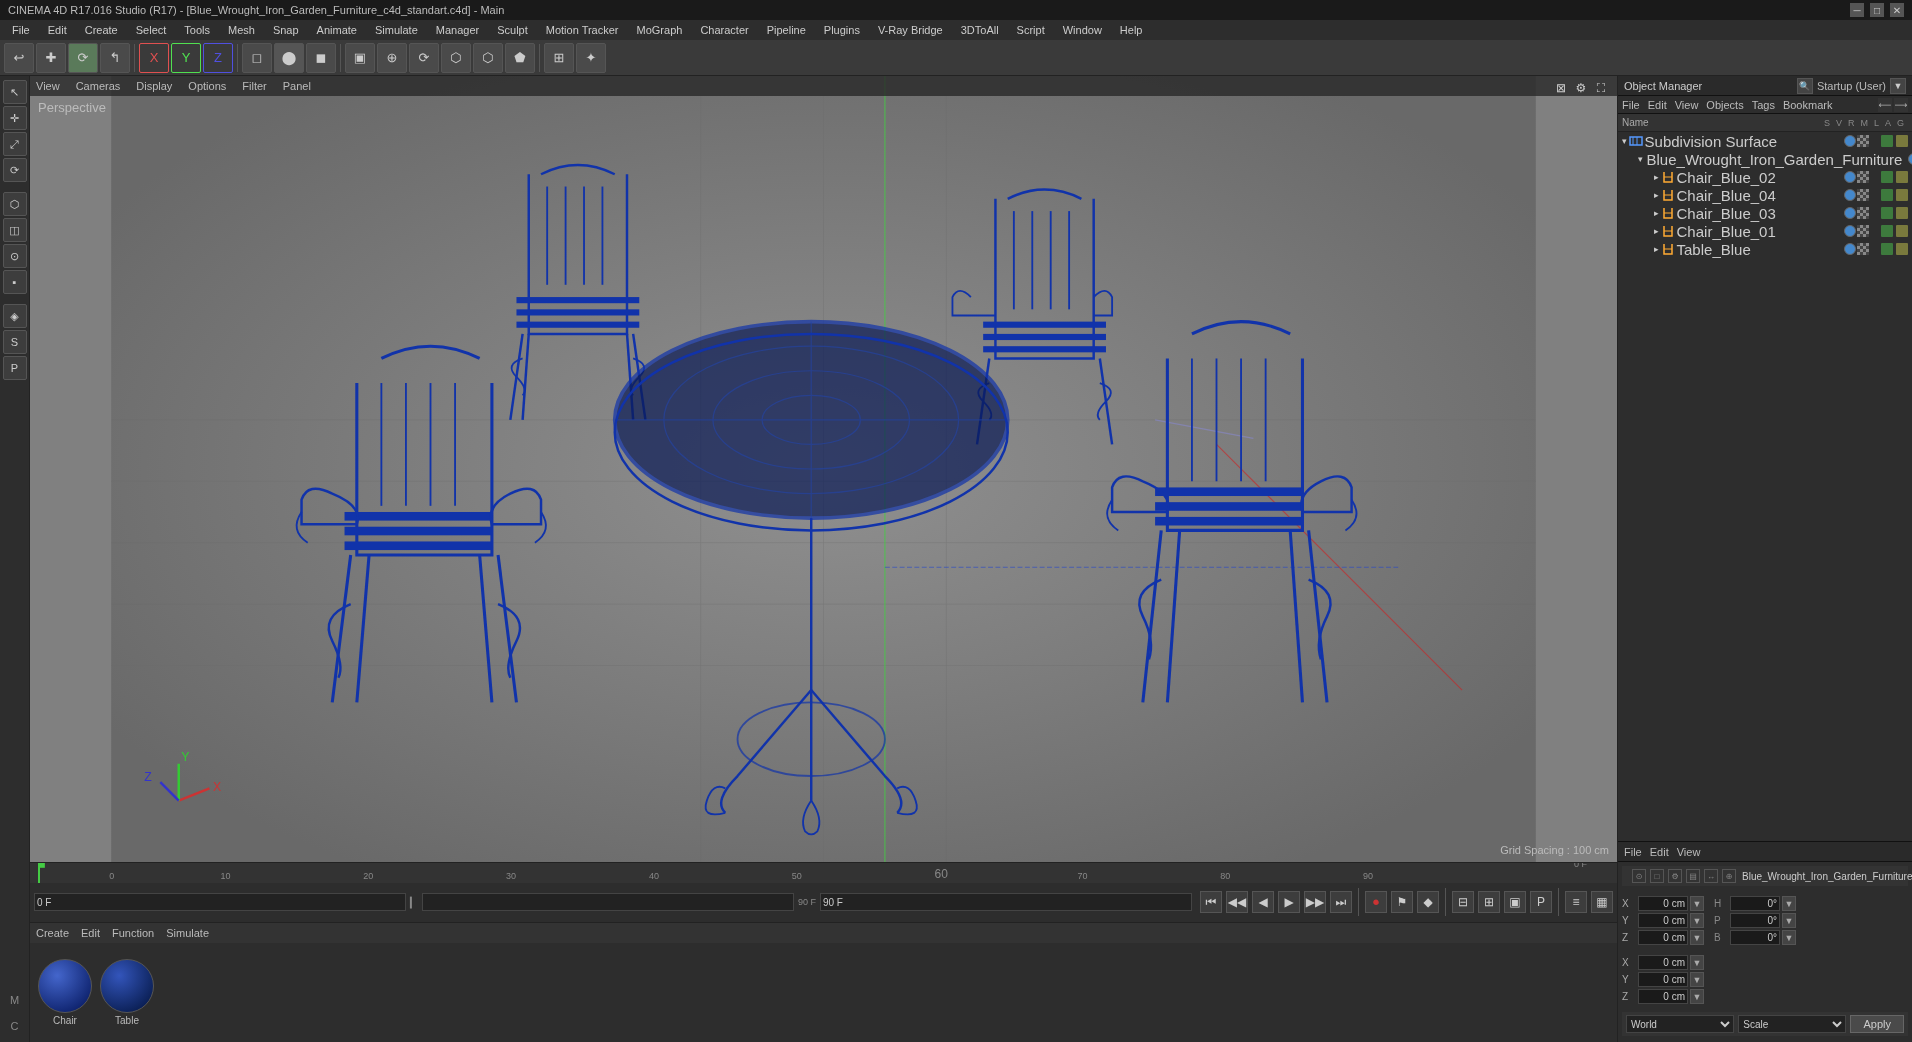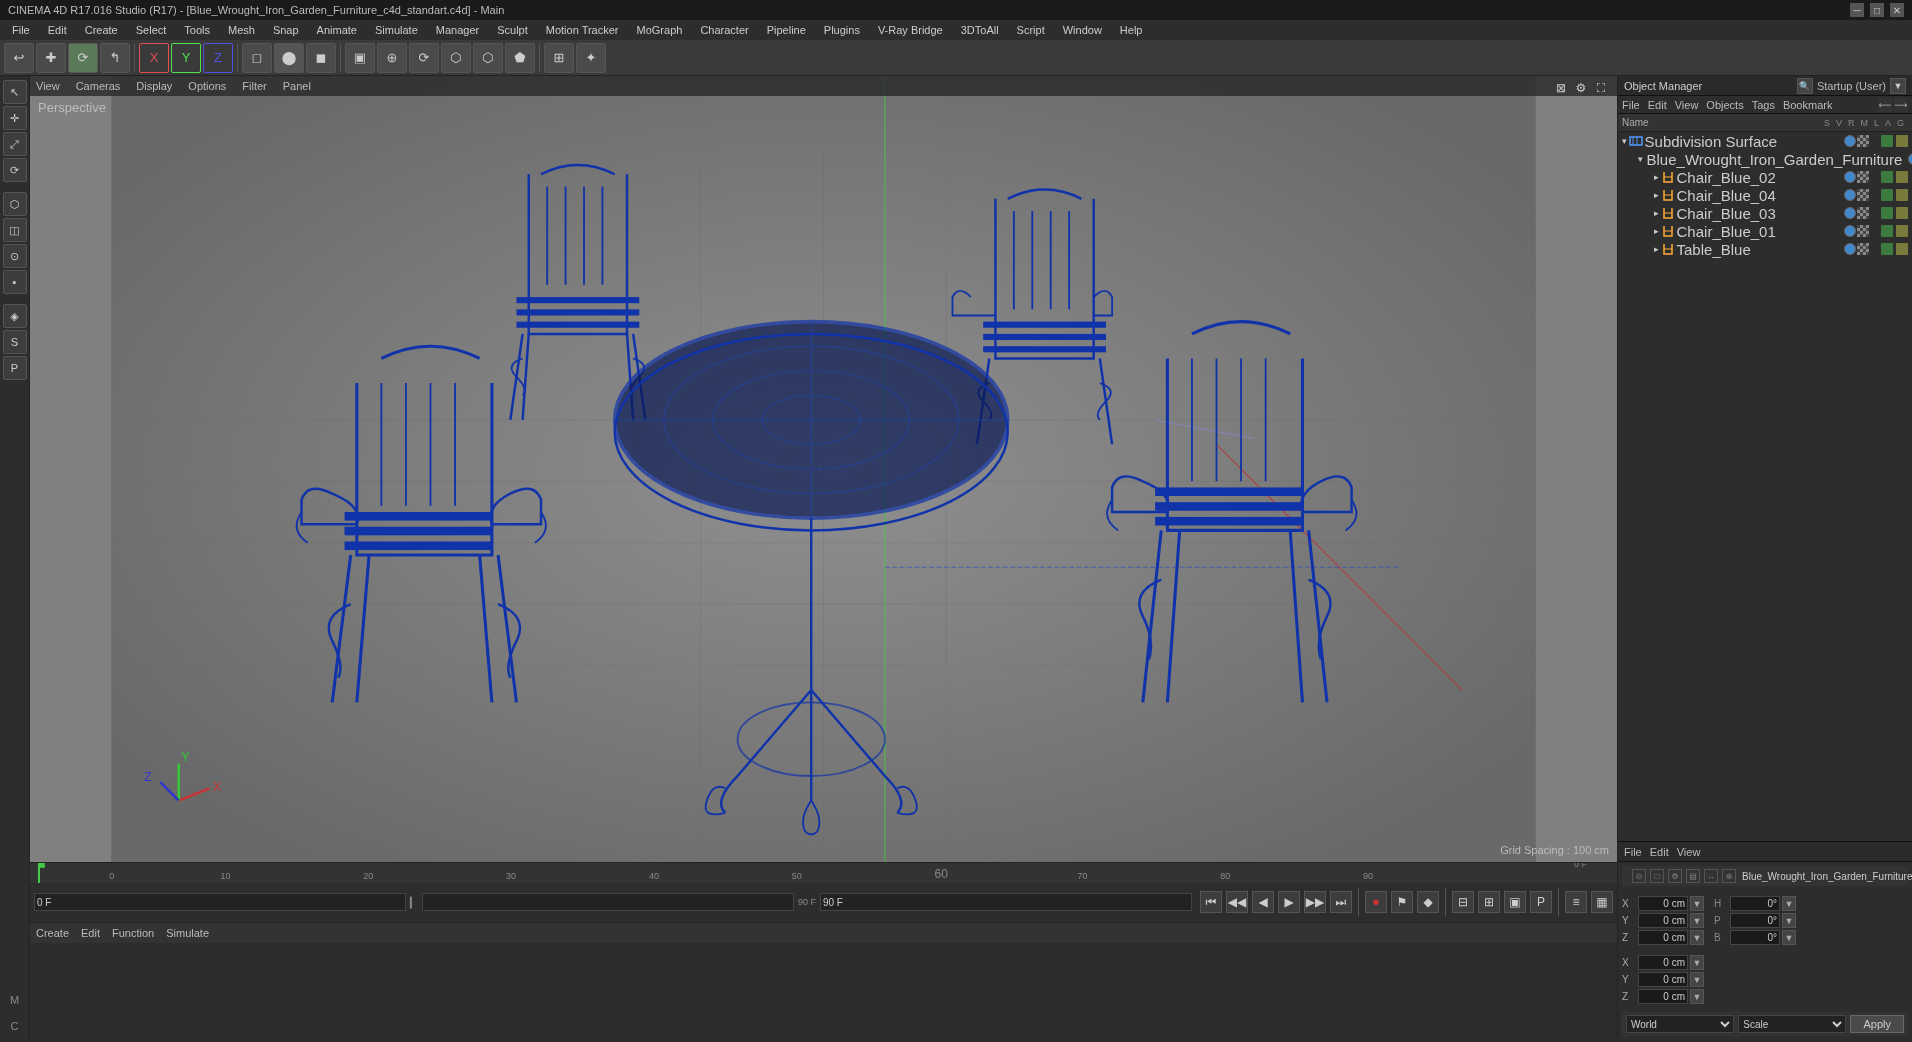--- a/index.html
+++ b/index.html
@@ -713,20 +713,32 @@
         <button class="tl-btn">▦</button>
       </div>
     </div>
 
     <div id="mat-editor">
       <div id="mat-editor-header">
         <span>Create</span>
         <span>Edit</span>
         <span>Function</span>
         <span>Simulate</span>
+      </div>
+      <div id="mat-editor-content">
+        <div class="mat-item">
+          <div class="mat-sphere" style="background: radial-gradient(circle at 35% 30%, #4466cc, #001155);">
+          </div>
+          <div class="mat-label">Chair</div>
+        </div>
+        <div class="mat-item">
+          <div class="mat-sphere" style="background: radial-gradient(circle at 35% 30%, #3355bb, #00113a);">
+          </div>
+          <div class="mat-label">Table</div>
+        </div>
       </div>
     </div>
 
 
   </div>
 
   <div id="right-panel">
 
     <div id="obj-manager">
       <div id="obj-manager-header">

